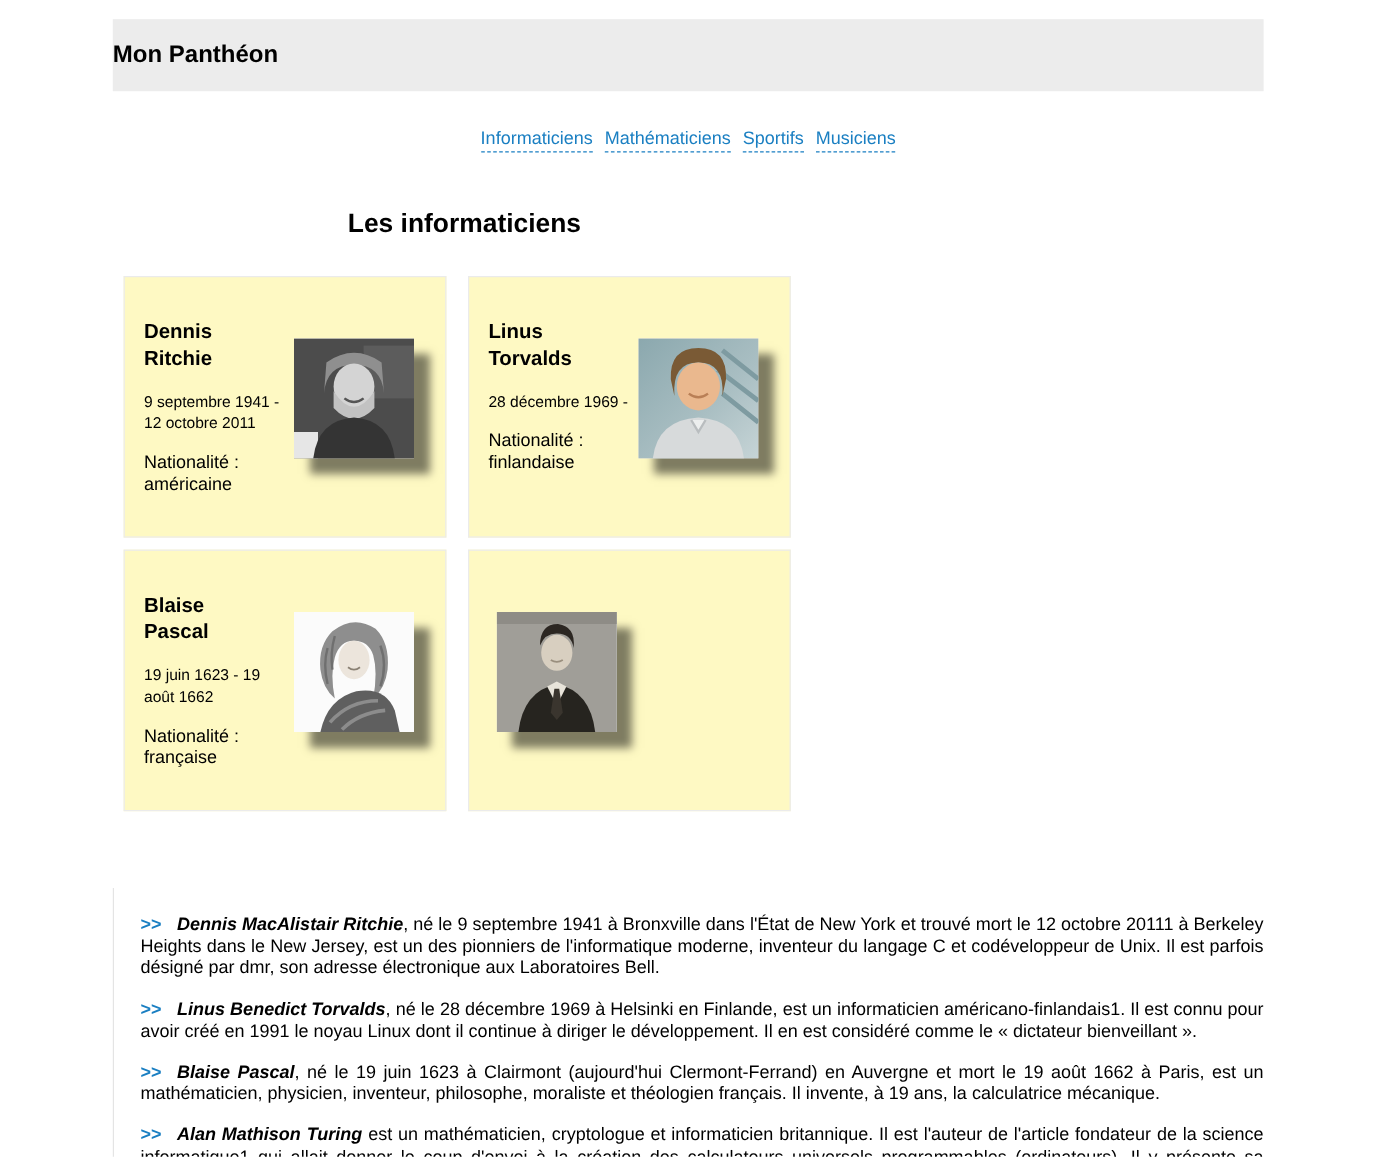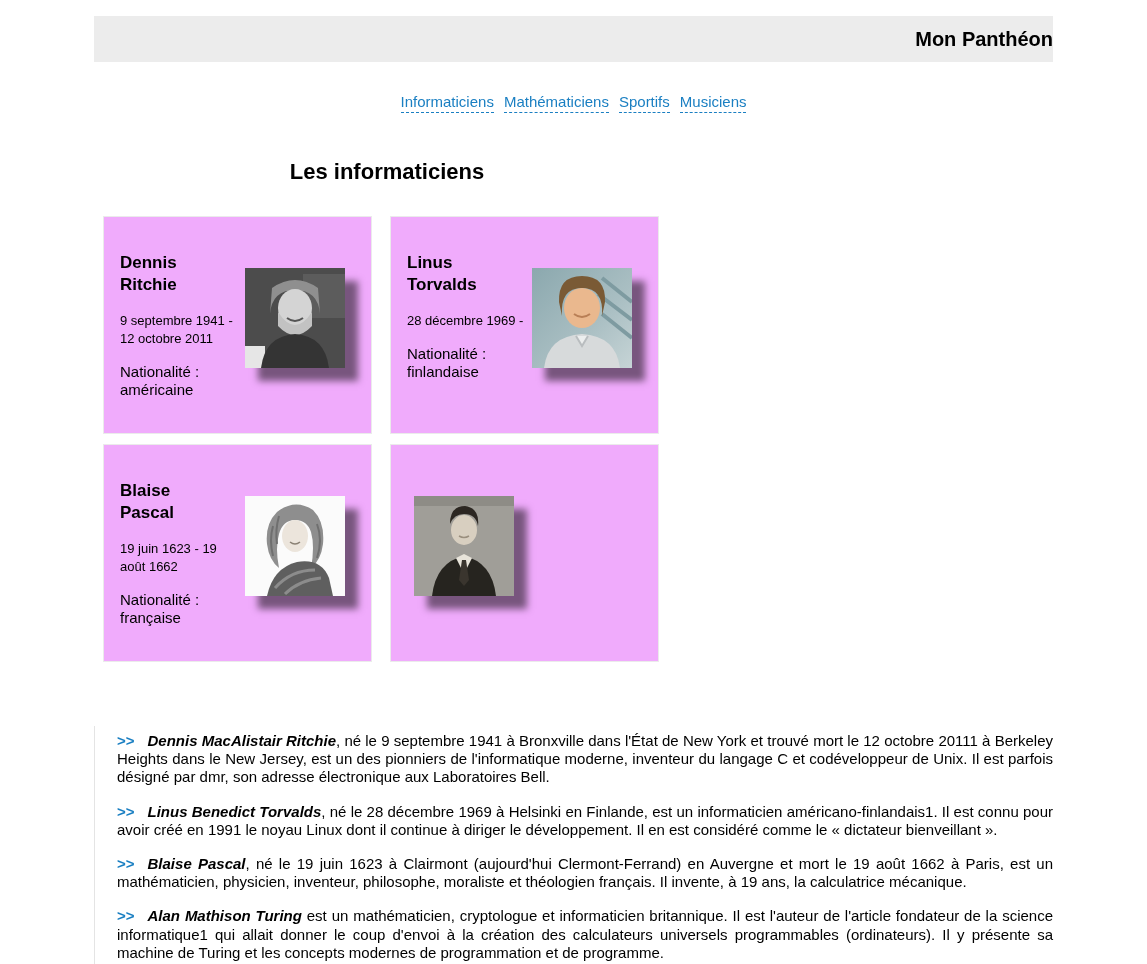--- a/index.html
+++ b/index.html
@@ -9,25 +9,25 @@
     color: #000;
     width: 1147px;
     height: 964px;
     overflow: hidden;
   }
   .page { width: 959px; margin: 0 auto; }
 
   
   header.banner {
     margin-top: 16px;
-    height: 46px;
+    height: 60px;
     background: #ececec;
     display: flex;
     align-items: center;
-    justify-content: flex-end;
+    justify-content: flex-start;
   }
   header.banner h1 { margin: 0; font-size: 20px; font-weight: bold; }
 
   
   nav.main-nav {
     margin-top: 31px;
     display: flex;
     justify-content: center;
     gap: 10px;
   }
@@ -60,21 +60,21 @@
   }
   .cards {
     display: grid;
     grid-template-columns: 269px 269px;
     column-gap: 18px;
     row-gap: 10px;
   }
   .card {
     height: 218px;
     border: 1px solid #ebebeb;
-    background: #f0abfc;
+    background: #fef9c3;
     padding: 35px 12px 0 16px;
     display: flex;
   }
   .card-text { width: 118px; flex: none; }
   .card-text h3 {
     margin: 0;
     font-size: 17px;
     line-height: 22px;
     font-weight: bold;
     max-width: 96px;
@@ -90,21 +90,21 @@
   }
   .photo svg { display: block; width: 100px; height: 100px; }
 
   
   aside.bios {
     flex: 1;
     border-left: 1px solid #e4e4e4;
     padding: 6px 0 6px 22px;
   }
   aside.bios p {
-    margin: 0 0 16px;
+    margin: 16px 0 16px;
     font-size: 15px;
     line-height: 18.2px;
     text-align: justify;
   }
   aside.bios p:last-child { margin-bottom: 8px; }
   .marker { color: var(--link); font-weight: bold; padding-right: 13px; }
   .pname  { font-weight: bold; font-style: italic; }
 
   
   footer.page-footer {

